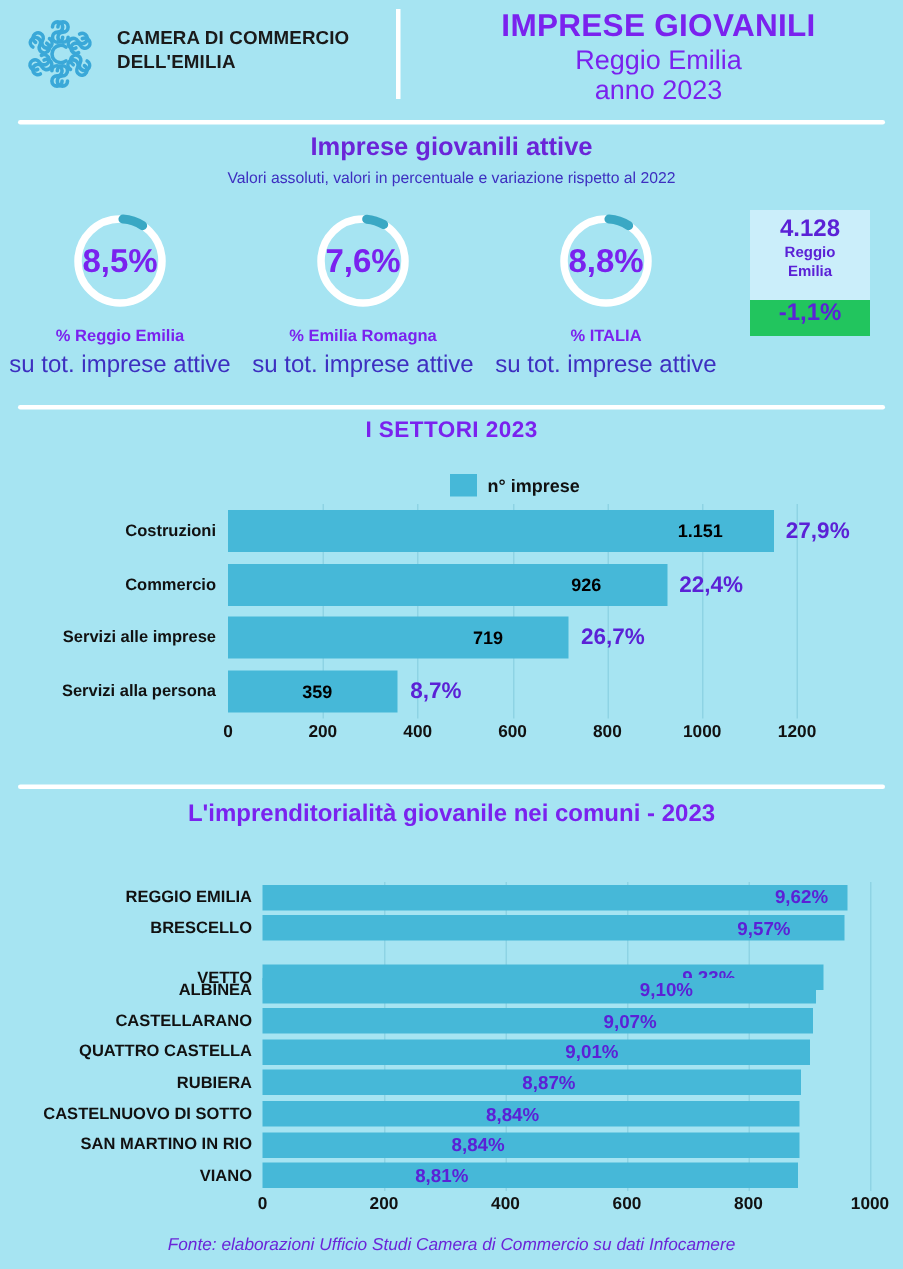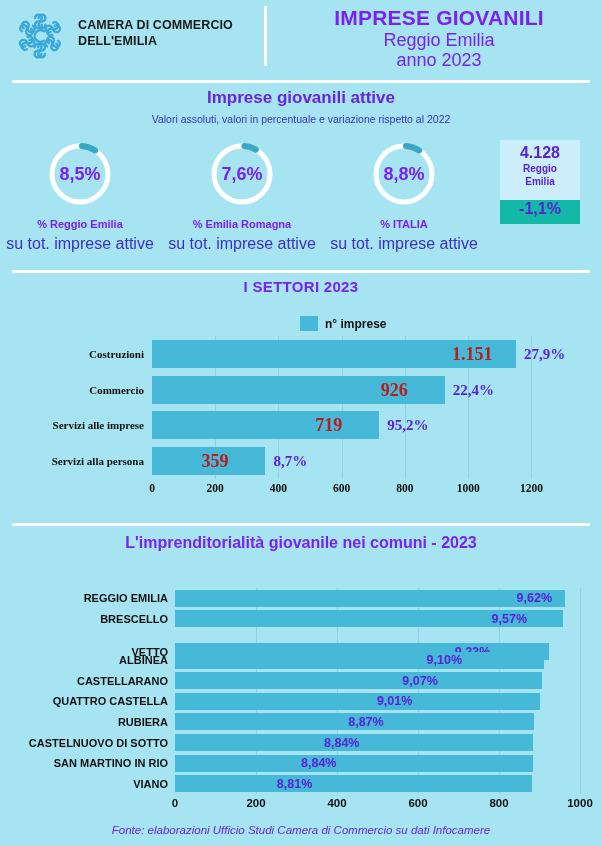--- a/index.html
+++ b/index.html
@@ -37,52 +37,52 @@
 
   .donuts { position: absolute; left: 0; top: 140px; width: 490px; height: 120px; }
   .donut-item { position: absolute; width: 160px; text-align: center; }
   .donut-item.d0 { left: 0px; }
   .donut-item.d1 { left: 162px; }
   .donut-item.d2 { left: 324px; }
   .ring-box { position: relative; width: 68px; height: 68px; margin: 0 auto; }
   .ring-box svg { display: block; }
   .ring-val { position: absolute; left: 0; top: 0; width: 68px; height: 68px;
               display: flex; align-items: center; justify-content: center;
-              color: #7a22ee; font-size: 18px; font-weight: bold; }
+              color: #7a22ee; font-size: 22px; font-weight: bold; }
   .donut-lab1 { margin-top: 10px; color: #7a22ee; font-size: 11px; font-weight: bold; }
   .donut-lab2 { margin-top: 5px; color: #3d2fc0; font-size: 16px; }
 
   .kpi-box { position: absolute; left: 500px; top: 140px; width: 80px; height: 62px;
              background: #cbeefa; text-align: center; padding-top: 5px; }
   .kpi-num { color: #5b21d6; font-size: 16px; font-weight: bold; line-height: 1.05; }
   .kpi-sub { color: #5b21d6; font-size: 10px; font-weight: bold; line-height: 1.08; margin-top: 2px; }
   .kpi-var { position: absolute; left: 500px; top: 200px; width: 80px; height: 24px;
-             background: #14b8a6; text-align: center; color: #5b21d6; font-size: 16px; font-weight: bold; }
+             background: #22c55e; text-align: center; color: #5b21d6; font-size: 16px; font-weight: bold; }
 
   
   .sec2-title { position: absolute; left: 0; top: 278px; width: 602px; text-align: center;
                 color: #7a22ee; font-size: 15px; font-weight: bold; letter-spacing: .3px; }
   .legend { position: absolute; display: flex; align-items: center; gap: 7px; }
   .legend .sw { width: 18px; height: 15px; background: #46b8d8; }
   .legend .lt { font-size: 12px; color: #111; font-weight: bold; }
   .legend.l2 { left: 300px; top: 316px; }
   .legend.l3 { left: 208px; top: 566px; }
 
   .chart { position: absolute; }
-  .chart2 { left: 0; top: 336px; width: 498px; height: 180px; font-family: Liberation Serif, serif; }
+  .chart2 { left: 0; top: 336px; width: 498px; height: 180px; }
   .plot { position: absolute; }
   .plot2 { left: 152px; top: 0px; width: 411px; height: 143px; }
   .gridline { position: absolute; top: 0; width: 1px; height: 143px; background: #8ed3e4; }
   .bar-row { position: absolute; left: 0; height: 28px; }
   .bar { position: absolute; left: 0; top: 0; height: 100%; background: #46b8d8; }
   .bar-lab-left { position: absolute; right: 100%; margin-right: 8px; top: 50%;
                   transform: translateY(-50%); white-space: nowrap;
                   font-size: 11px; font-weight: bold; color: #111; }
   .bar-val-in { position: absolute; top: 50%; transform: translateY(-50%);
-                font-size: 18px; font-weight: bold; color: #b91c1c; }
+                font-size: 12px; font-weight: bold; color: #000000; }
   .bar-val-out { position: absolute; top: 50%; transform: translateY(-50%);
                  font-size: 15px; font-weight: bold; color: #5b21d6; white-space: nowrap; }
   .axis { position: absolute; left: 0; height: 20px; }
   .axis .tick { position: absolute; top: 0; transform: translateX(-50%);
                 font-size: 11.5px; font-weight: bold; color: #111; }
 
   
   .sec3-title { position: absolute; left: 0; top: 534px; width: 602px; text-align: center;
                 color: #7a22ee; font-size: 16px; font-weight: bold; }
   .chart3 { left: 0; top: 588px; width: 602px; height: 230px; }
@@ -226,21 +226,21 @@
         <div class="bar-row" style="top: 39.625px; width: 411px;">
           <div class="bar" style="width: 292.758px;"></div>
           <div class="bar-lab-left">Commercio</div>
           <div class="bar-val-in" style="left: 228.758px;">926</div>
           <div class="bar-val-out" style="left: 300.758px;">22,4%</div>
         </div>
         <div class="bar-row" style="top: 75.375px; width: 411px;">
           <div class="bar" style="width: 227.315px;"></div>
           <div class="bar-lab-left">Servizi alle imprese</div>
           <div class="bar-val-in" style="left: 163.315px;">719</div>
-          <div class="bar-val-out" style="left: 235.315px;">95,2%</div>
+          <div class="bar-val-out" style="left: 235.315px;">26,7%</div>
         </div>
         <div class="bar-row" style="top: 111.125px; width: 411px;">
           <div class="bar" style="width: 113.499px;"></div>
           <div class="bar-lab-left">Servizi alla persona</div>
           <div class="bar-val-in" style="left: 49.4992px;">359</div>
           <div class="bar-val-out" style="left: 121.499px;">8,7%</div>
         </div>
       </div>
     <div class="axis" id="axis2" style="left:152px; top:146px; width:411px;">
         <div class="tick" style="left: 0px;">0</div>

